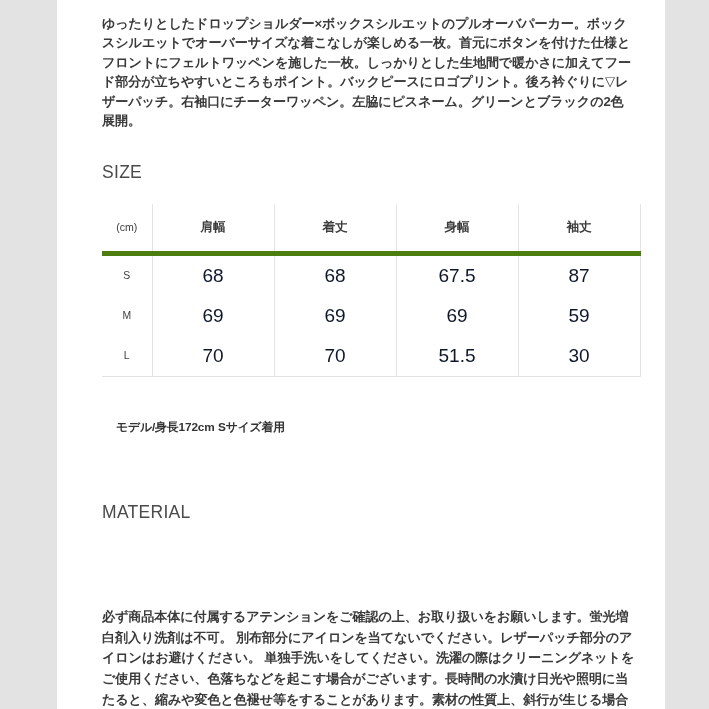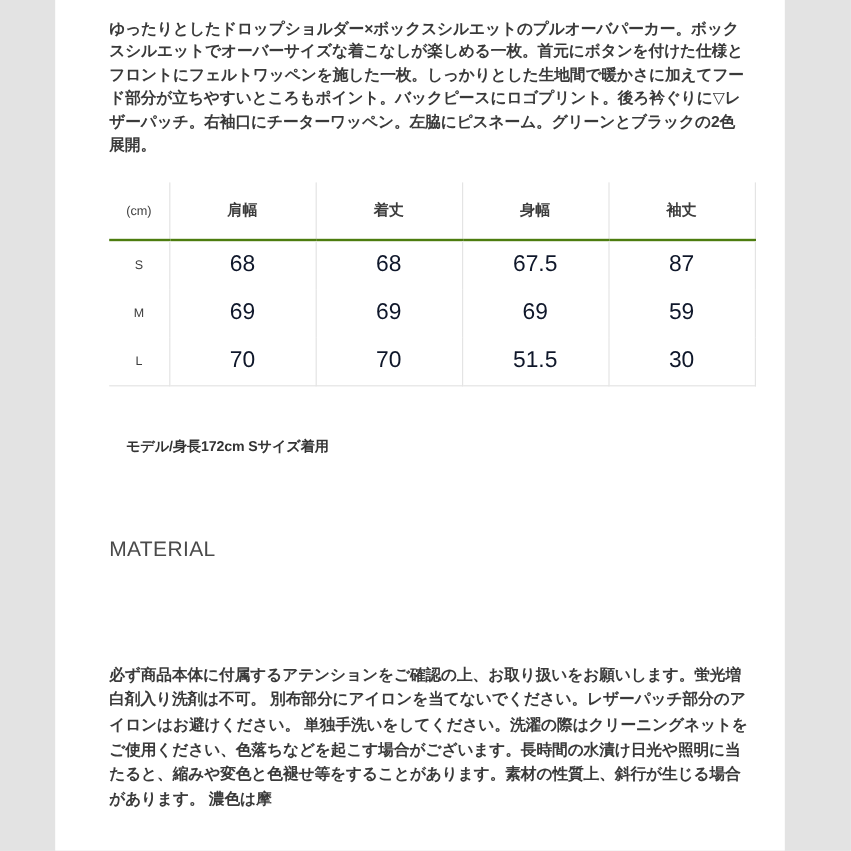--- a/index.html
+++ b/index.html
@@ -20,21 +20,21 @@
     position: relative;
     width: 709px;
     height: 709px;
     background: #e3e3e3;
     box-sizing: border-box;
   }
 
   
   .sheet {
     position: absolute;
-    left: 46px;
+    left: 57px;
     top: 0;
     width: 608px;
     height: 709px;
     background: #ffffff;
     box-sizing: border-box;
     overflow: hidden;
   }
 
   .content {
     position: absolute;
@@ -85,21 +85,21 @@
     text-align: center;
     vertical-align: middle;
     padding: 0;
   }
   table.size-table th:last-child,
   table.size-table td:last-child {
     border-right: 1px solid #e4e4e4;
   }
   table.size-table thead th {
     height: 47px;
-    border-bottom: 2px solid #4d7c0f;
+    border-bottom: 5px solid #4d7c0f;
     font-size: 12.6px;
     font-weight: bold;
     color: #3d3d3d;
   }
   table.size-table thead th.corner {
     font-size: 10.6px;
     font-weight: normal;
     color: #3d3d3d;
     letter-spacing: 0;
   }
@@ -153,20 +153,21 @@
 </style>
 </head>
 <body>
 
 <div class="viewport">
   <div class="sheet">
     <div class="content">
 
       <p class="desc">ゆったりとしたドロップショルダー×ボックスシルエットのプルオーバパーカー。ボックスシルエットでオーバーサイズな着こなしが楽しめる一枚。首元にボタンを付けた仕様とフロントにフェルトワッペンを施した一枚。しっかりとした生地間で暖かさに加えてフード部分が立ちやすいところもポイント。バックピースにロゴプリント。後ろ衿ぐりに▽レザーパッチ。右袖口にチーターワッペン。左脇にピスネーム。グリーンとブラックの2色展開。</p>
 
+      <h2 class="section-heading heading-size">SIZE</h2>
 
       <div class="size-table-wrap">
         <table class="size-table">
           <colgroup>
             <col class="col-label">
             <col class="col-data">
             <col class="col-data">
             <col class="col-data">
             <col class="col-data">
           </colgroup>

